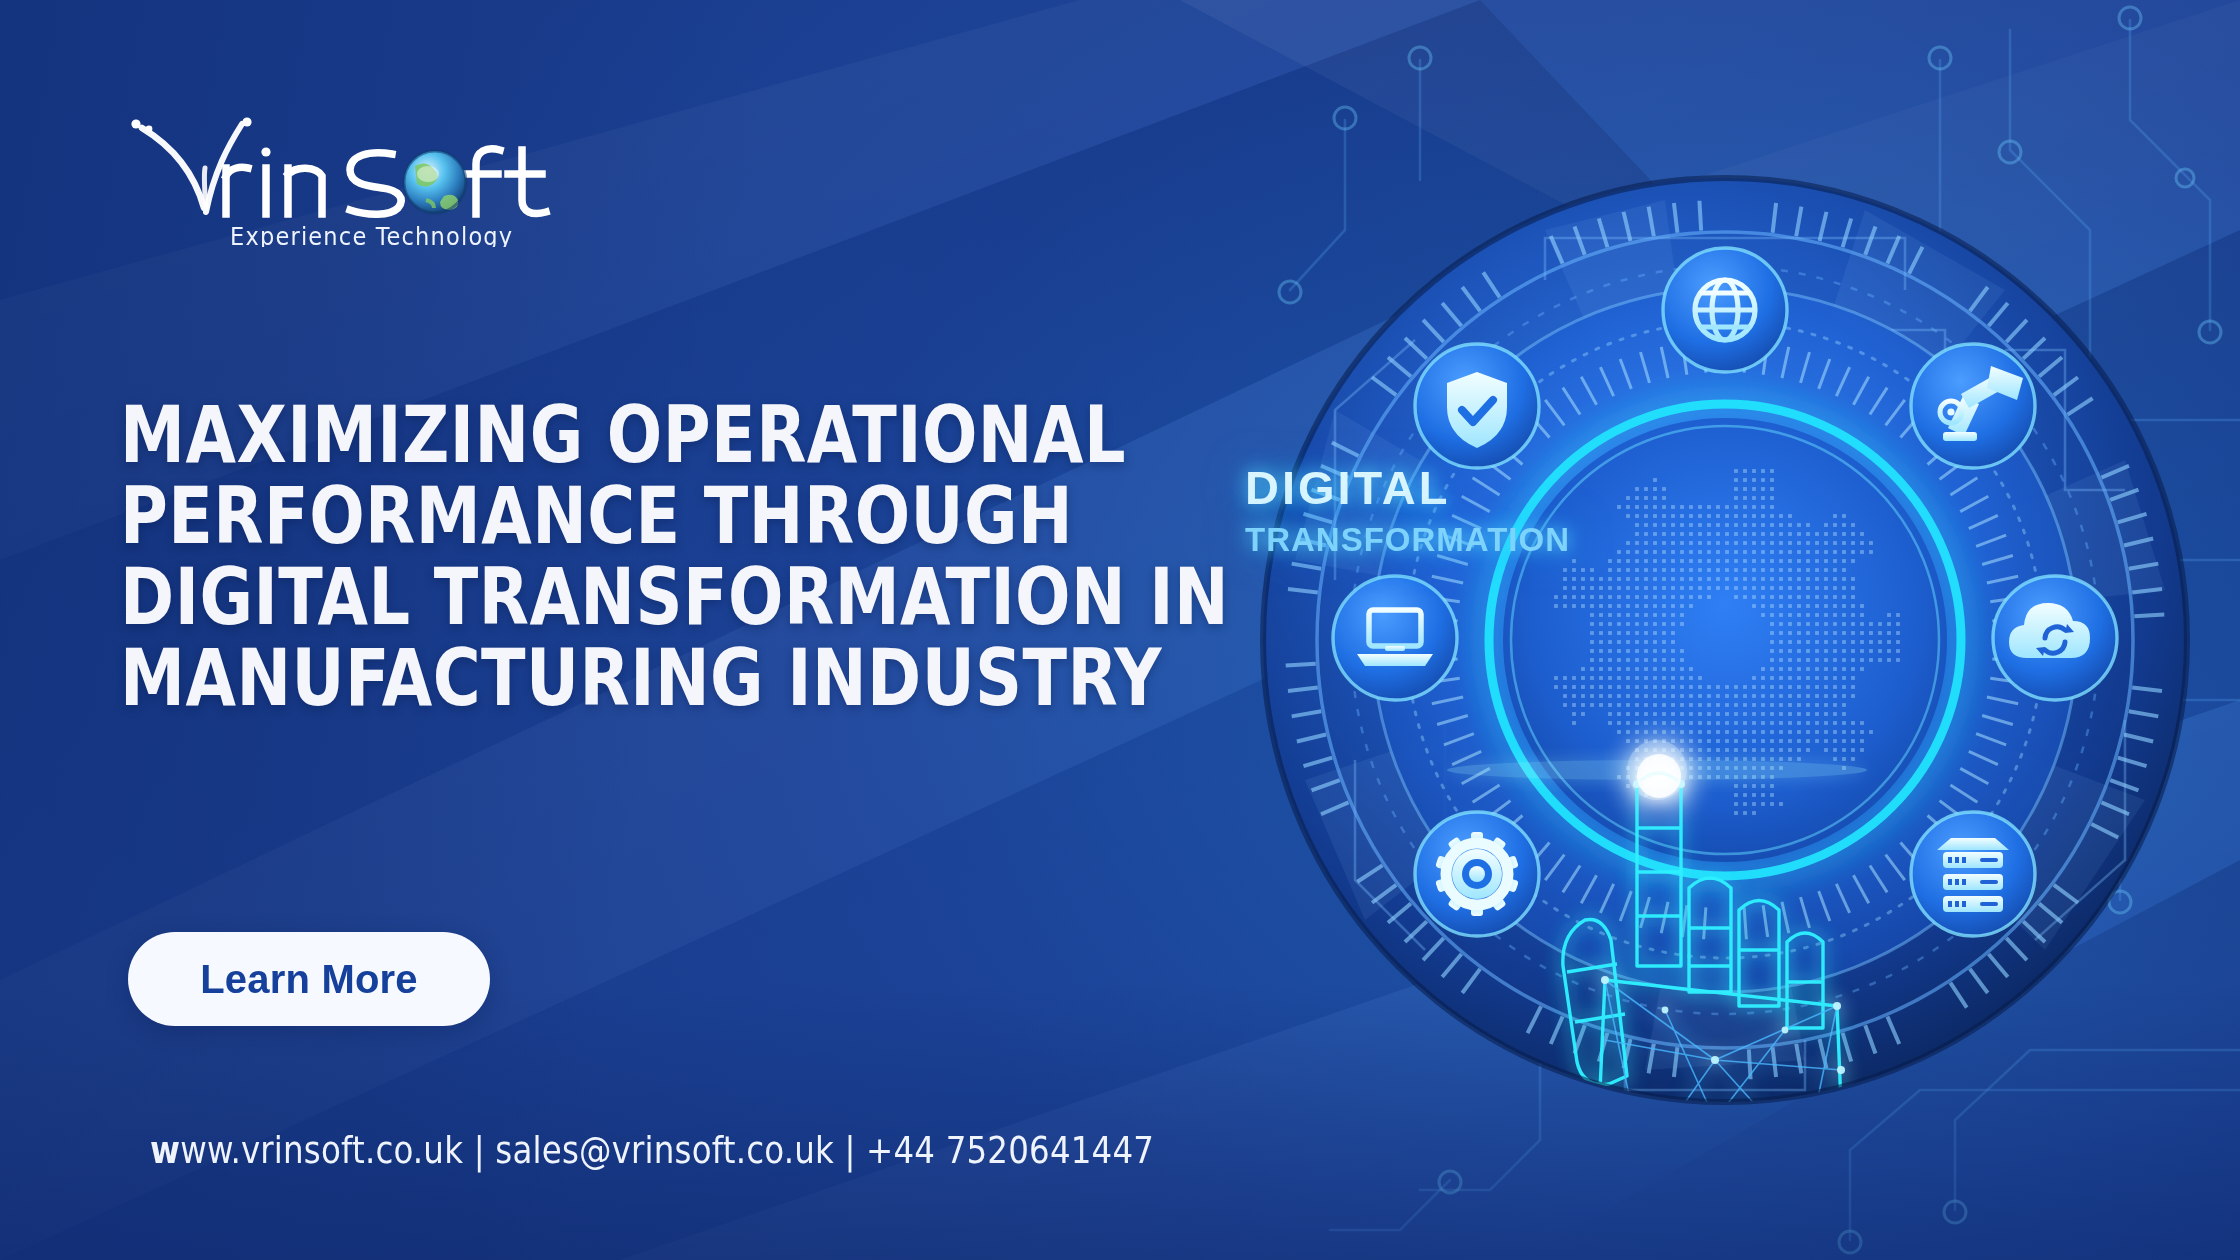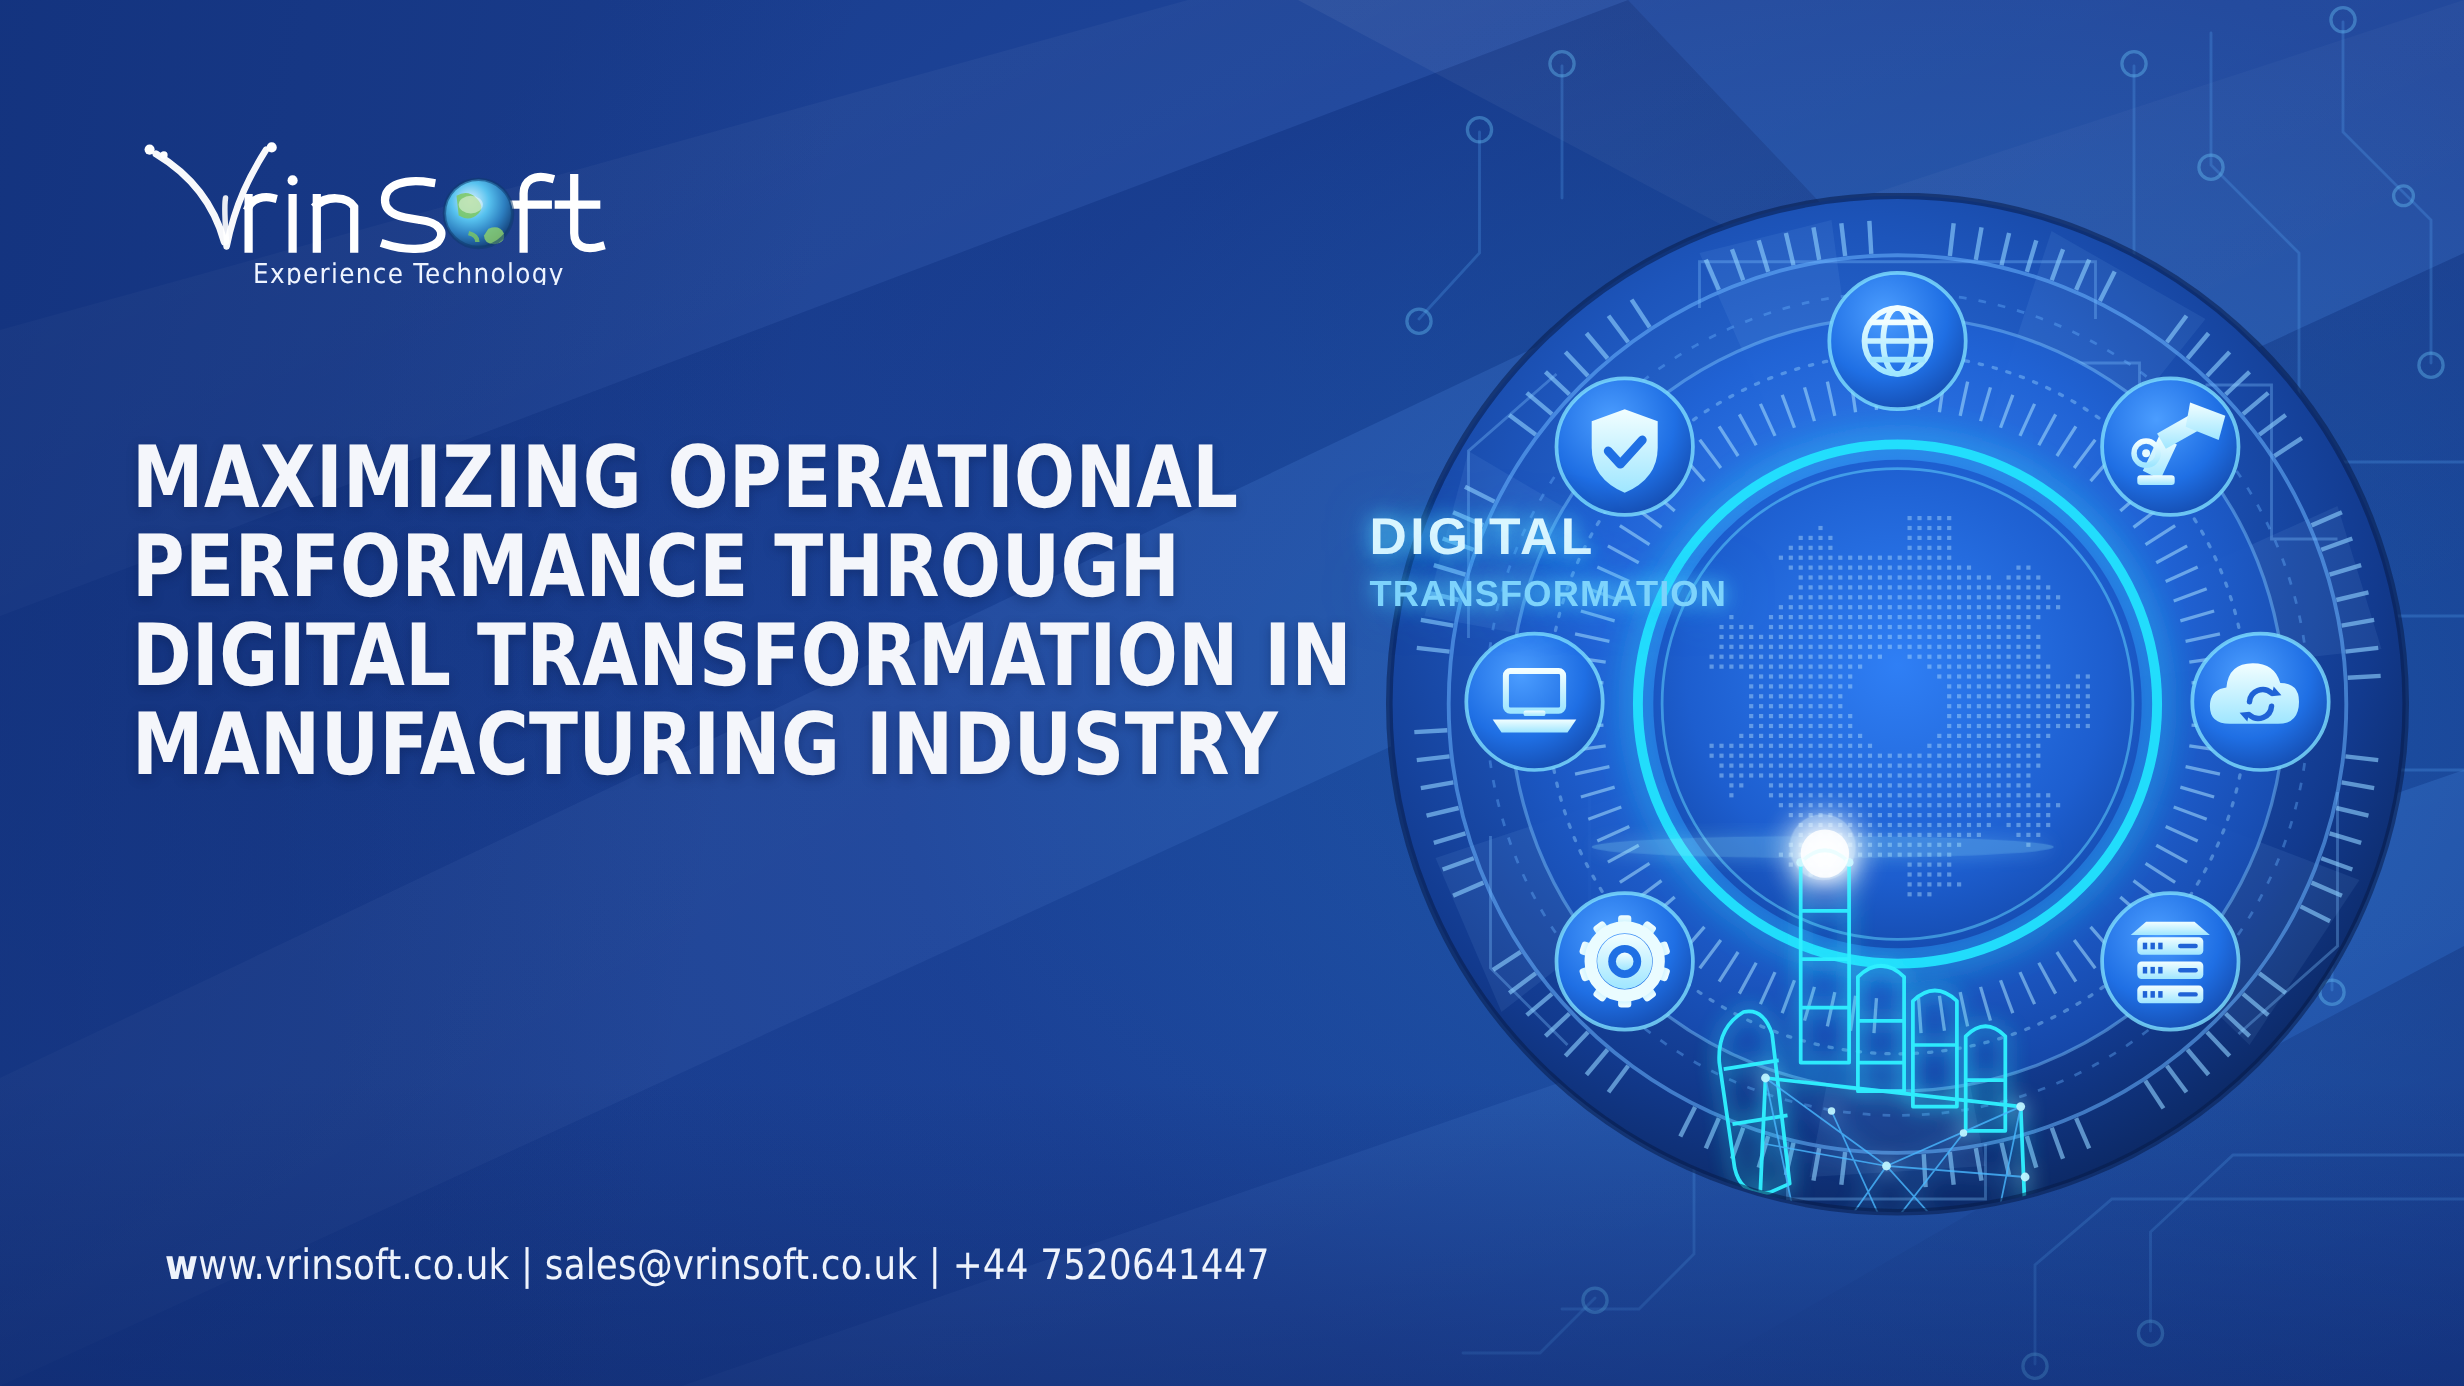--- a/index.html
+++ b/index.html
@@ -24,21 +24,21 @@
   .bg-circuit{ position:absolute; inset:0; opacity:.85; }
   .bg-vignette{
     position:absolute; inset:0;
     background:
       linear-gradient(100deg, rgba(12,40,110,.45) 0%, rgba(12,40,110,0) 32%),
       linear-gradient(0deg, rgba(10,32,95,.40) 0%, rgba(10,32,95,0) 22%);
   }
 
   
   .logo{
-    position:absolute; left:110px; top:124px;
+    position:absolute; left:110px; top:112px;
     width:460px; height:135px;
   }
   .logo svg{ display:block; }
 
   
   .headline{
     position:absolute; left:120px; top:395px; width:1120px;
     color:#f4f6fb;
     font-family:"Liberation Sans Narrow","DejaVu Sans Condensed","Liberation Sans", sans-serif;
     font-weight:700;
@@ -220,20 +220,21 @@
     </svg>
   </div>
 
   <h1 class="headline">
     <span class="hl-line">MAXIMIZING OPERATIONAL</span>
     <span class="hl-line">PERFORMANCE THROUGH</span>
     <span class="hl-line">DIGITAL TRANSFORMATION IN</span>
     <span class="hl-line">MANUFACTURING INDUSTRY</span>
   </h1>
 
+  <button class="cta">Learn More</button>
 
   <div class="footer">
     <b>w</b><span>ww.vrinsoft.co.uk</span><span> | </span><span>sales@vrinsoft.co.uk</span><span> | </span><span>+44 7520641447</span>
   </div>
 
   <div class="hero">
     <svg viewBox="0 0 960 960" width="960" height="960">
       <defs>
         <radialGradient id="sphere" cx="44%" cy="36%" r="70%">
           <stop offset="0" stop-color="#2f7ae6"></stop>

